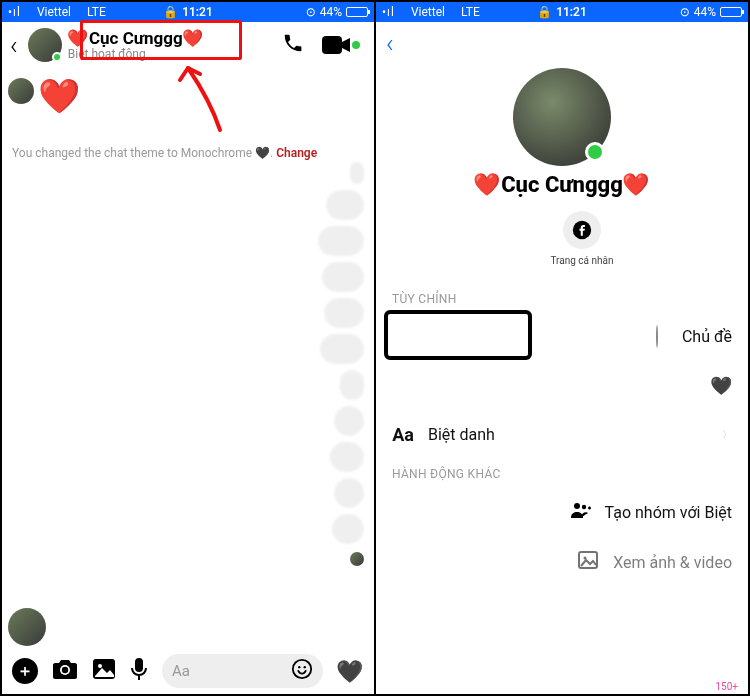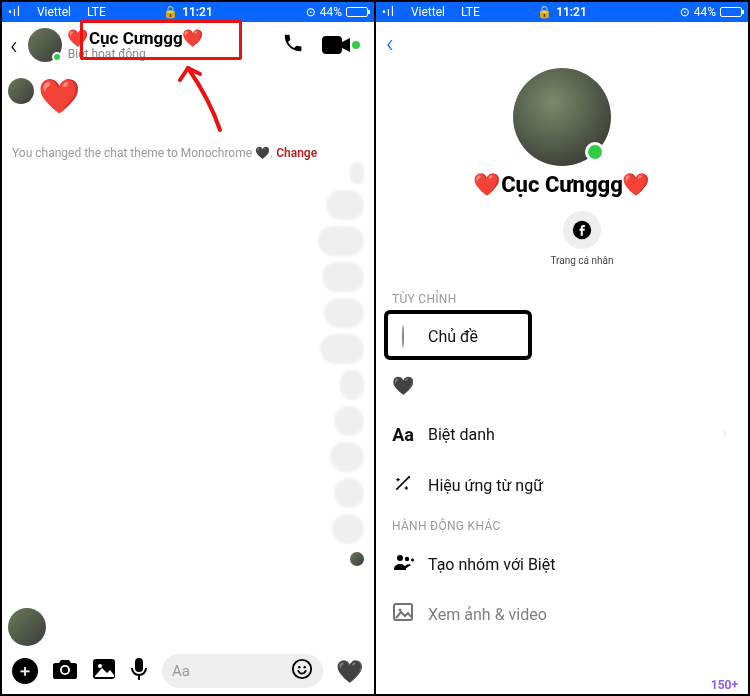--- a/index.html
+++ b/index.html
@@ -43,28 +43,28 @@
   
   .r-head { padding:6px 10px; }
   .r-back { color:#0a66ff; font-size:26px; font-weight:300;}
   .big-ava { width:98px; height:98px; border-radius:50%; margin:4px auto 6px; background:radial-gradient(circle at 40% 35%, #7a8a6a, #2b2b2b); position:relative;}
   .big-ava .dot { position:absolute; bottom:4px; right:6px; width:20px; height:20px; background:#31cc46; border:3px solid #fff; border-radius:50%; }
   .big-name { text-align:center; font-size:22px; font-weight:800; margin-bottom:14px;}
   .action-row { display:flex; justify-content:center; gap:46px; margin-bottom:18px; }
   .act { text-align:center; font-size:10px; color:#444;margin-left:40px;}
   .act .circ { width:38px; height:38px; border-radius:50%; background:#eee; margin:0 auto 6px; display:flex; align-items:center; justify-content:center; font-size:18px;}
   .sect { font-size:12px; color:#9a9a9a; padding:8px 16px 6px; letter-spacing:.3px;}
-  .row { display:flex; align-items:center; gap:14px; padding:14px 16px; font-size:16px; color:#111; position:relative;}
+  .row { display:flex; align-items:center; gap:14px; padding:14px 16px; font-size:16px; color:#111; position:relative;justify-content:flex-end;}
   .row .ic { width:22px; text-align:center; font-size:18px;}
   .row .more { margin-left:auto; color:#bbb; font-size:10px;}
   .half-circ { width:20px; height:20px; border-radius:50%; border:1px solid #888; background:linear-gradient(135deg,#fff 50%,#999 50%);}
   .blackbox { position:absolute; border:4px solid #000; border-radius:6px; pointer-events:none;}
   
   .arrow-svg { position:absolute; z-index:5; pointer-events:none;}
-  .counter { position:absolute; right:10px; bottom:2px; color:#8b5cf6; font-size:12px;font-weight:bold;}
+  .counter { position:absolute; right:10px; bottom:2px; color:#ec4899; font-size:10px;}
   .big-ava-bottom { position:absolute; left:6px; bottom:48px; width:38px; height:38px; border-radius:50%; background:linear-gradient(135deg,#6b7b58,#3a3a3a);}
 </style>
 </head>
 <body>
 
 <div class="wrap">
 
   <div class="pane">
     <div class="status">
       <div class="left">
@@ -227,30 +227,20 @@
     <div class="row">
       <span class="ic">🖤</span>
     </div>
 
     <div class="row">
       <span class="ic" style="font-weight:700">Aa</span>
       <span>Biệt danh</span>
       <span class="more">〉</span>
     </div>
 
-    <div class="row">
-      <span class="ic">
-        <svg width="20" height="20" viewBox="0 0 24 24">
-            <path stroke="#000" stroke-width="2" fill="none" d="M4 20 L18 6"></path>
-            <circle cx="19" cy="5" r="1.5" fill="#000"></circle>
-            <path d="M6 6 L6 10 M4 8 L8 8 M16 16 L16 20 M14 18 L18 18" stroke="#000" stroke-width="1.5"></path>
-          </svg>
-      </span>
-      <span>Hiệu ứng từ ngữ</span>
-    </div>
 
     <div class="sect">HÀNH ĐỘNG KHÁC</div>
 
     <div class="row">
       <span class="ic">
         <svg width="22" height="18" viewBox="0 0 22 18">
             <circle cx="8" cy="5" r="3" fill="#000"></circle>
             <circle cx="15" cy="6" r="2.2" fill="#000"></circle>
             <path fill="#000" d="M2 16c0-3 3-5 6-5s6 2 6 5v1H2z"></path>
             <path fill="#000" d="M13 16c0-2 1.5-4 4-4 .5 0 1 .1 1.4.2M19 7h3M20.5 5.5v3" stroke="#000" stroke-width="1.5"></path>

